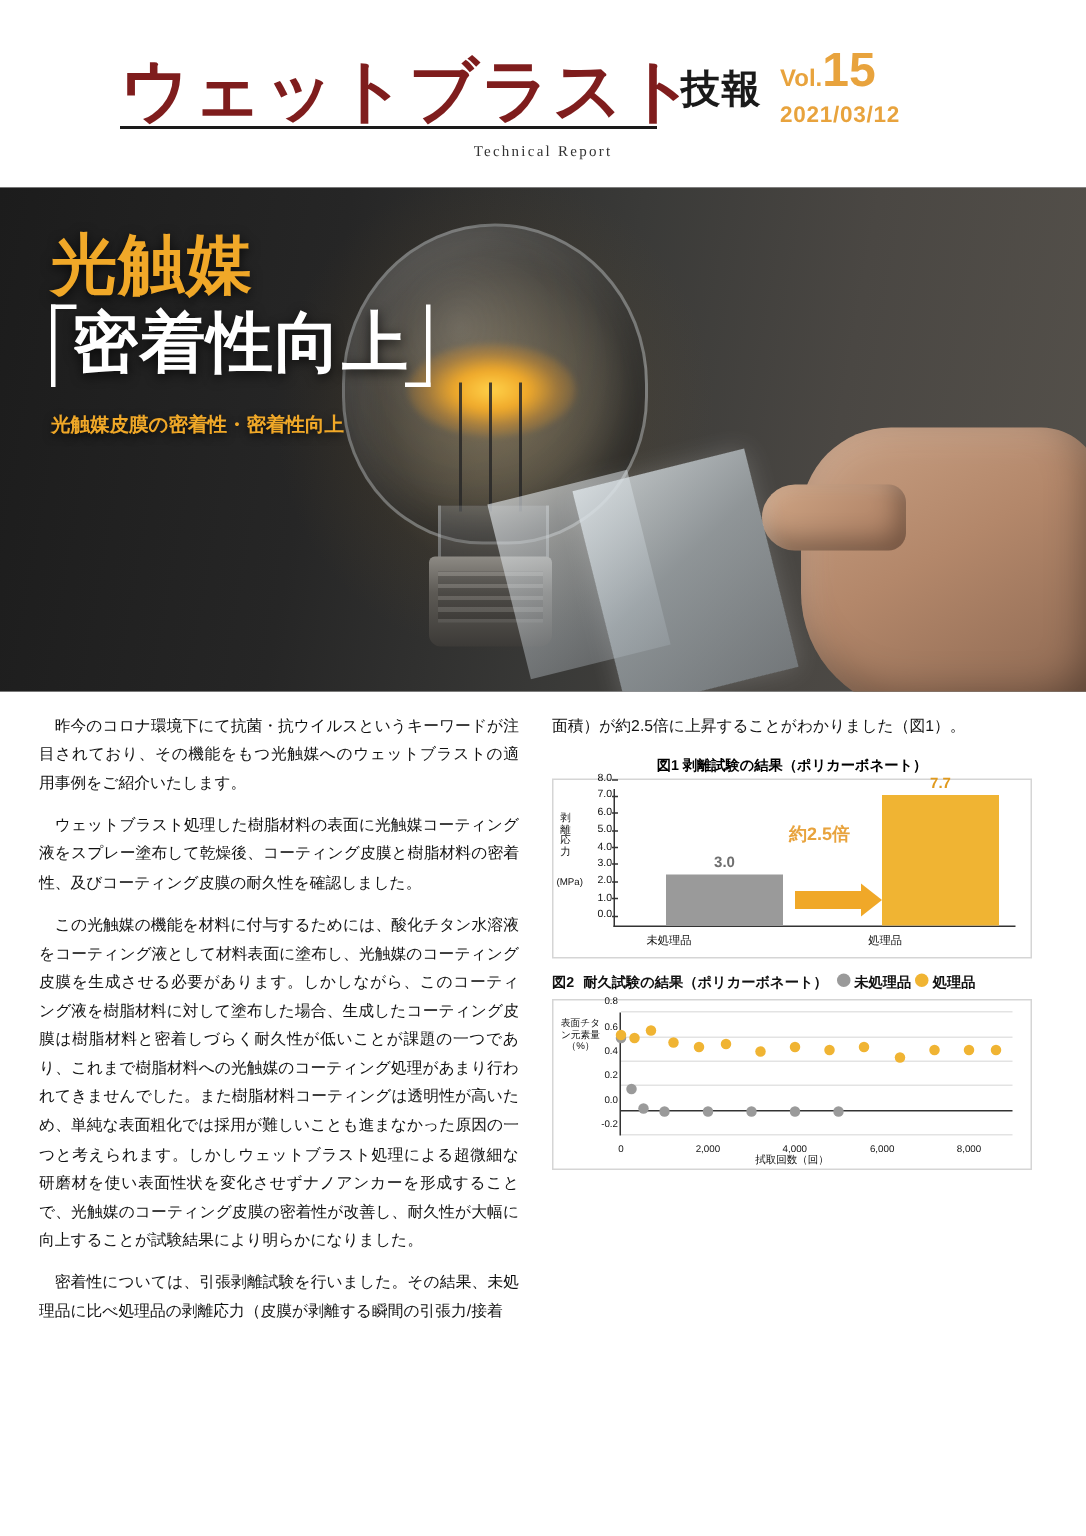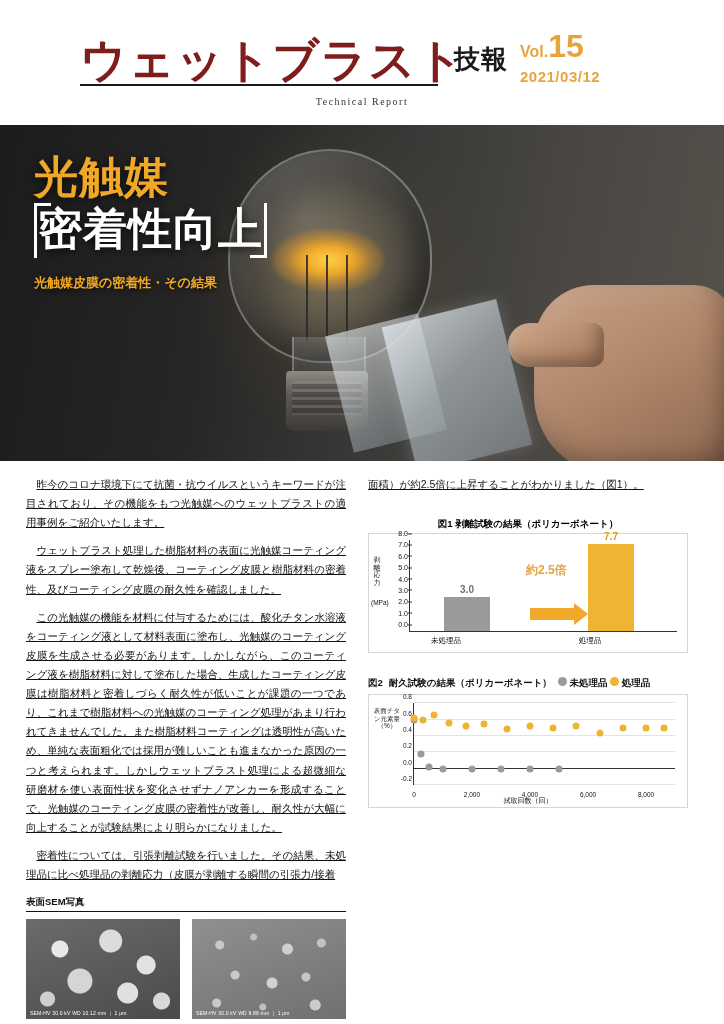--- a/index.html
+++ b/index.html
@@ -236,21 +236,21 @@
     line-height: 1.18;
     font-weight: bold;
     color: #F0A828;
     letter-spacing: 1px;
     text-shadow: 0 2px 8px rgba(0,0,0,0.75);
   }
   .hero-bracket {
     display: inline-block;
     position: relative;
     color: #ffffff;
-    padding: 0 4px;
+    padding: 0 14px;
   }
   .hero-bracket::before,
   .hero-bracket::after {
     content: "";
     position: absolute;
     width: 14px;
     height: 100%;
     top: 0;
   }
   .hero-bracket::before {
@@ -282,21 +282,20 @@
   .col {
     width: 320px;
   }
   p.para {
     font-size: 10.5px;
     line-height: 1.82;
     color: #111;
     margin: 0 0 9px 0;
     text-align: justify;
     text-indent: 1em;
-    text-decoration: underline;
   }
   p.para.noindent { text-indent: 0; }
 
   
   .sem-block {
     margin-top: 12px;
   }
   .sem-title {
     font-size: 9.5px;
     font-weight: bold;
@@ -349,21 +348,21 @@
     bottom: 3px;
     font-size: 5px;
     color: #fff;
     letter-spacing: 0.2px;
     white-space: nowrap;
     font-family: "Liberation Sans", sans-serif;
   }
 
   
   .fig {
-    margin-top: 24px;
+    margin-top: 10px;
   }
   .fig-head {
     display: flex;
     align-items: center;
     gap: 6px;
     font-size: 9.5px;
     font-weight: bold;
     color: #111;
     margin-bottom: 4px;
   }
@@ -429,20 +428,21 @@
     right: -4px;
     top: 50%;
     width: 4px;
     height: 1px;
     background: #333;
   }
   .fig1 .bar {
     position: absolute;
     bottom: 0;
     width: 46px;
+    padding-left: 32px;
   }
   .fig1 .bar .bval {
     position: absolute;
     top: -13px;
     left: 0; right: 0;
     text-align: center;
     font-size: 10px;
     font-weight: bold;
   }
   .fig1 .bar .bfill {
@@ -587,50 +587,33 @@
     <div class="hand"></div>
     <div class="finger"></div>
     <div class="sample-plate"></div>
 
     <div class="hero-text">
       <div class="hero-big">
         <div>光触媒</div>
         <div><span class="hero-bracket">密着性向上</span></div>
       </div>
       <div class="hero-foot">
-        <div>光触媒皮膜の密着性・その結果</div>
+        <div>光触媒皮膜の密着性・密着性向上</div>
       </div>
     </div>
   </div>
 
   <div class="body-wrap">
 
     <div class="col">
       <p class="para">昨今のコロナ環境下にて抗菌・抗ウイルスというキーワードが注目されており、その機能をもつ光触媒へのウェットブラストの適用事例をご紹介いたします。</p>
       <p class="para">ウェットブラスト処理した樹脂材料の表面に光触媒コーティング液をスプレー塗布して乾燥後、コーティング皮膜と樹脂材料の密着性、及びコーティング皮膜の耐久性を確認しました。</p>
       <p class="para">この光触媒の機能を材料に付与するためには、酸化チタン水溶液をコーティング液として材料表面に塗布し、光触媒のコーティング皮膜を生成させる必要があります。しかしながら、このコーティング液を樹脂材料に対して塗布した場合、生成したコーティング皮膜は樹脂材料と密着しづらく耐久性が低いことが課題の一つであり、これまで樹脂材料への光触媒のコーティング処理があまり行われてきませんでした。また樹脂材料コーティングは透明性が高いため、単純な表面粗化では採用が難しいことも進まなかった原因の一つと考えられます。しかしウェットブラスト処理による超微細な研磨材を使い表面性状を変化させずナノアンカーを形成することで、光触媒のコーティング皮膜の密着性が改善し、耐久性が大幅に向上することが試験結果により明らかになりました。</p>
       <p class="para">密着性については、引張剥離試験を行いました。その結果、未処理品に比べ処理品の剥離応力（皮膜が剥離する瞬間の引張力/接着</p>
 
-      <div class="sem-block">
-        <span class="sem-title">表面SEM写真</span>
-        <div class="sem-row">
-          <div class="sem-item">
-            <div class="sem-img a">
-              <div class="sem-scale">SEM-HV 30.0 kV   WD 10.12 mm   ｜   1 μm</div>
-            </div>
-
-          </div>
-          <div class="sem-item">
-            <div class="sem-img b">
-              <div class="sem-scale">SEM-HV 30.0 kV   WD 9.88 mm   ｜   1 μm</div>
-            </div>
-
-          </div>
-        </div>
-      </div>
     </div>
 
     <div class="col">
       <p class="para noindent">面積）が約2.5倍に上昇することがわかりました（図1）。</p>
 
       <div class="fig">
         <div class="fig1-title">
           <span class="fignum">図1</span>
           <span>剥離試験の結果（ポリカーボネート）</span>
         </div>

